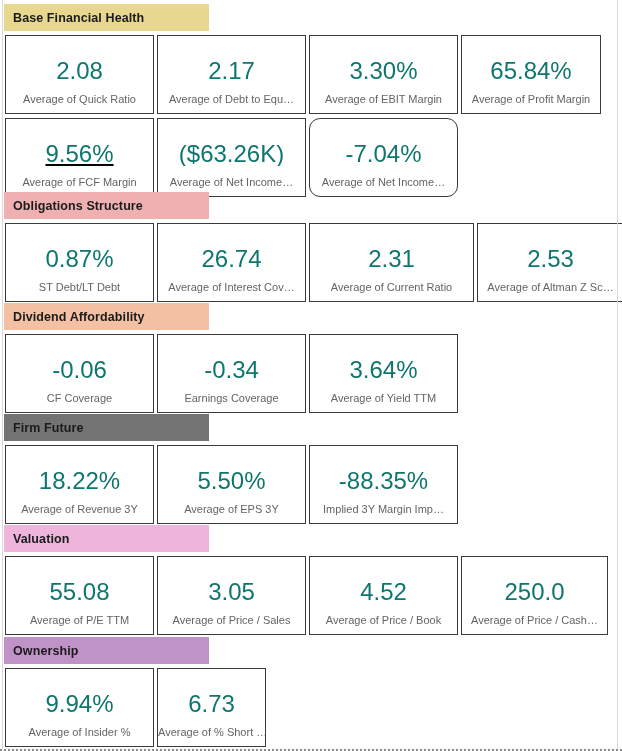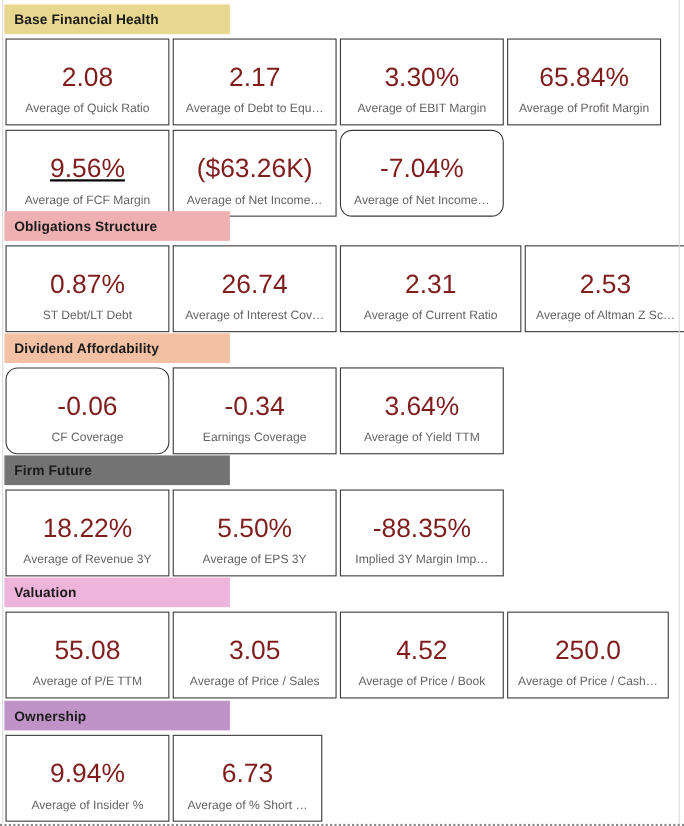--- a/index.html
+++ b/index.html
@@ -84,21 +84,21 @@
     display: flex;
     flex-direction: column;
     align-items: center;
     justify-content: flex-start;
     overflow: hidden;
     position: relative;
   }
 
   .kpi-value {
     font-size: 24px;
-    color: #7f1d1d;
+    color: #0f766e;
     line-height: 1;
     white-space: nowrap;
     text-align: center;
     width: 100%;
     overflow: hidden;
   }
 
   .kpi-label {
     font-size: 11px;
     color: #666463;
@@ -189,21 +189,21 @@
           <div class="kpi-value">2.53</div>
           <div class="kpi-label">Average of Altman Z Sc…</div>
         </div>
       </div>
     </div>
     <div class="group" id="group-dividend">
       <div class="group-header" style="background: rgb(243, 192, 164);">
         <span class="group-header-label">Dividend Affordability</span>
       </div>
       <div class="card-row row-1">
-        <div class="kpi-card" style="width: 149px; border-radius: 11px;">
+        <div class="kpi-card" style="width: 149px;">
           <div class="kpi-value">-0.06</div>
           <div class="kpi-label">CF Coverage</div>
         </div>
         <div class="kpi-card" style="width: 149px;">
           <div class="kpi-value">-0.34</div>
           <div class="kpi-label">Earnings Coverage</div>
         </div>
         <div class="kpi-card" style="width: 149px;">
           <div class="kpi-value">3.64%</div>
           <div class="kpi-label">Average of Yield TTM</div>
@@ -254,19 +254,19 @@
     </div>
     <div class="group" id="group-ownership">
       <div class="group-header" style="background: rgb(191, 147, 200);">
         <span class="group-header-label">Ownership</span>
       </div>
       <div class="card-row row-1">
         <div class="kpi-card" style="width: 149px;">
           <div class="kpi-value">9.94%</div>
           <div class="kpi-label">Average of Insider %</div>
         </div>
-        <div class="kpi-card" style="width: 136px;">
+        <div class="kpi-card" style="width: 109px;">
           <div class="kpi-value">6.73</div>
           <div class="kpi-label">Average of % Short …</div>
         </div>
       </div>
     </div>
   </div>
 
 </body></html>

